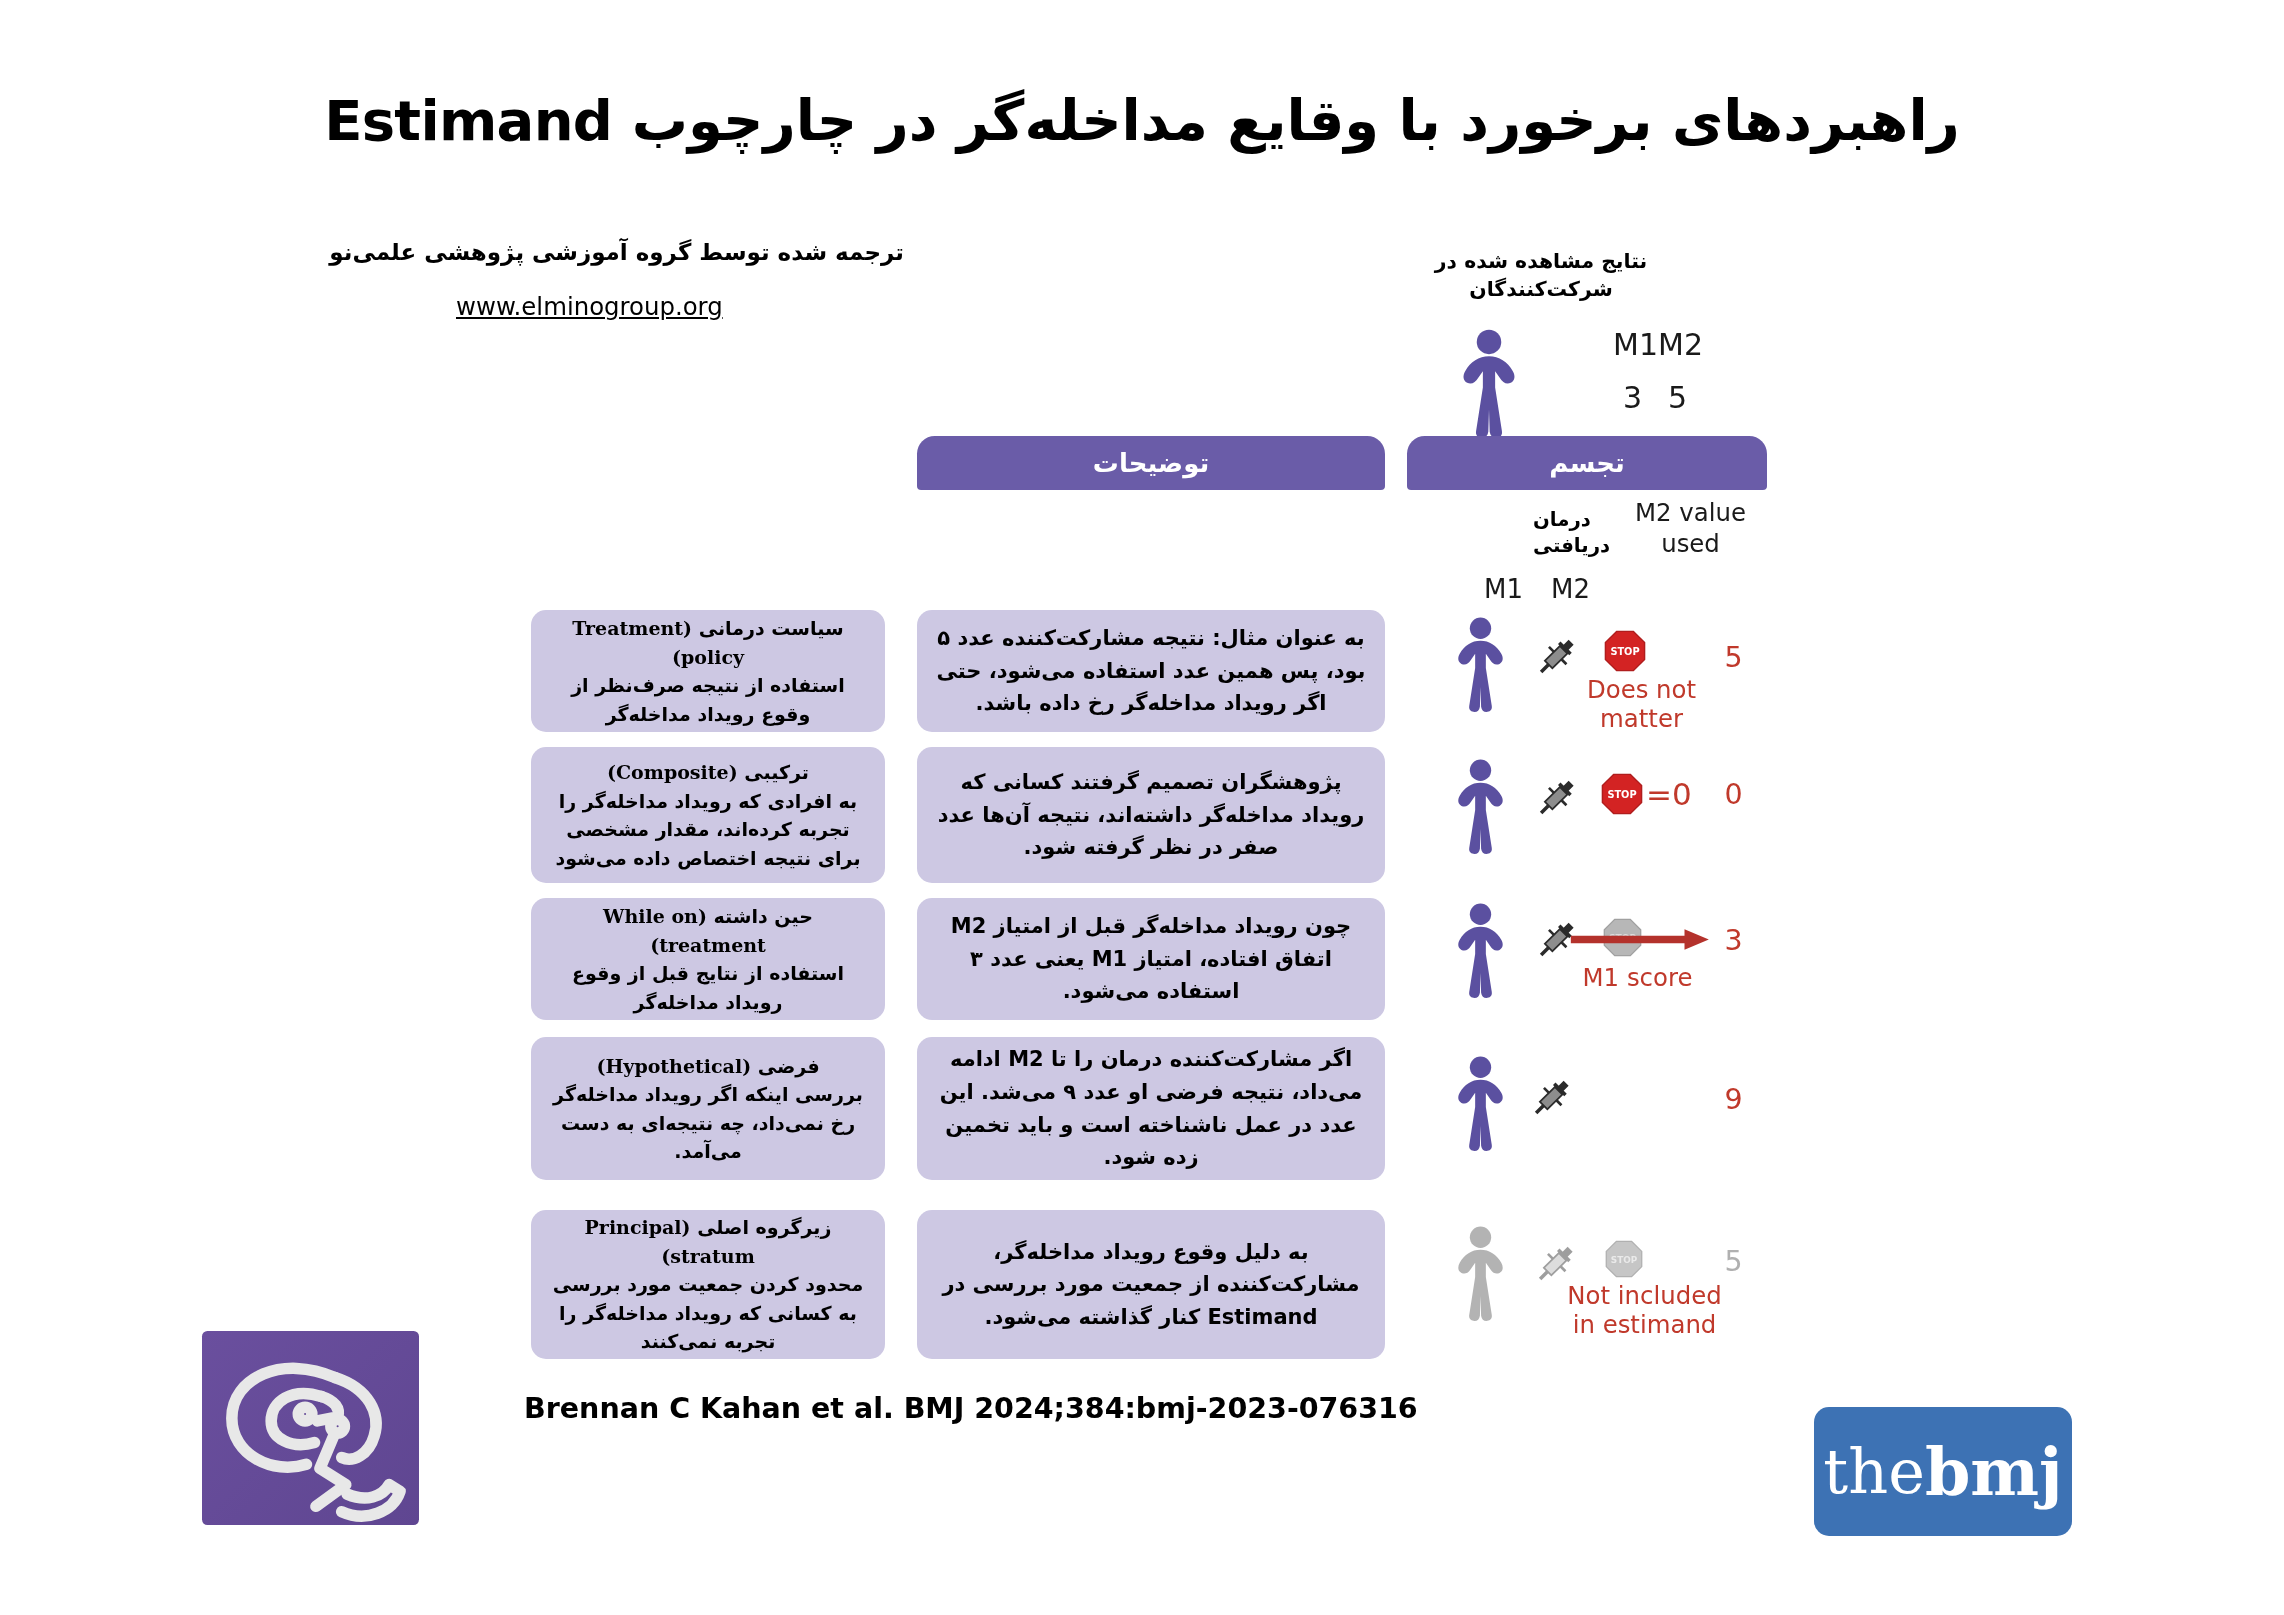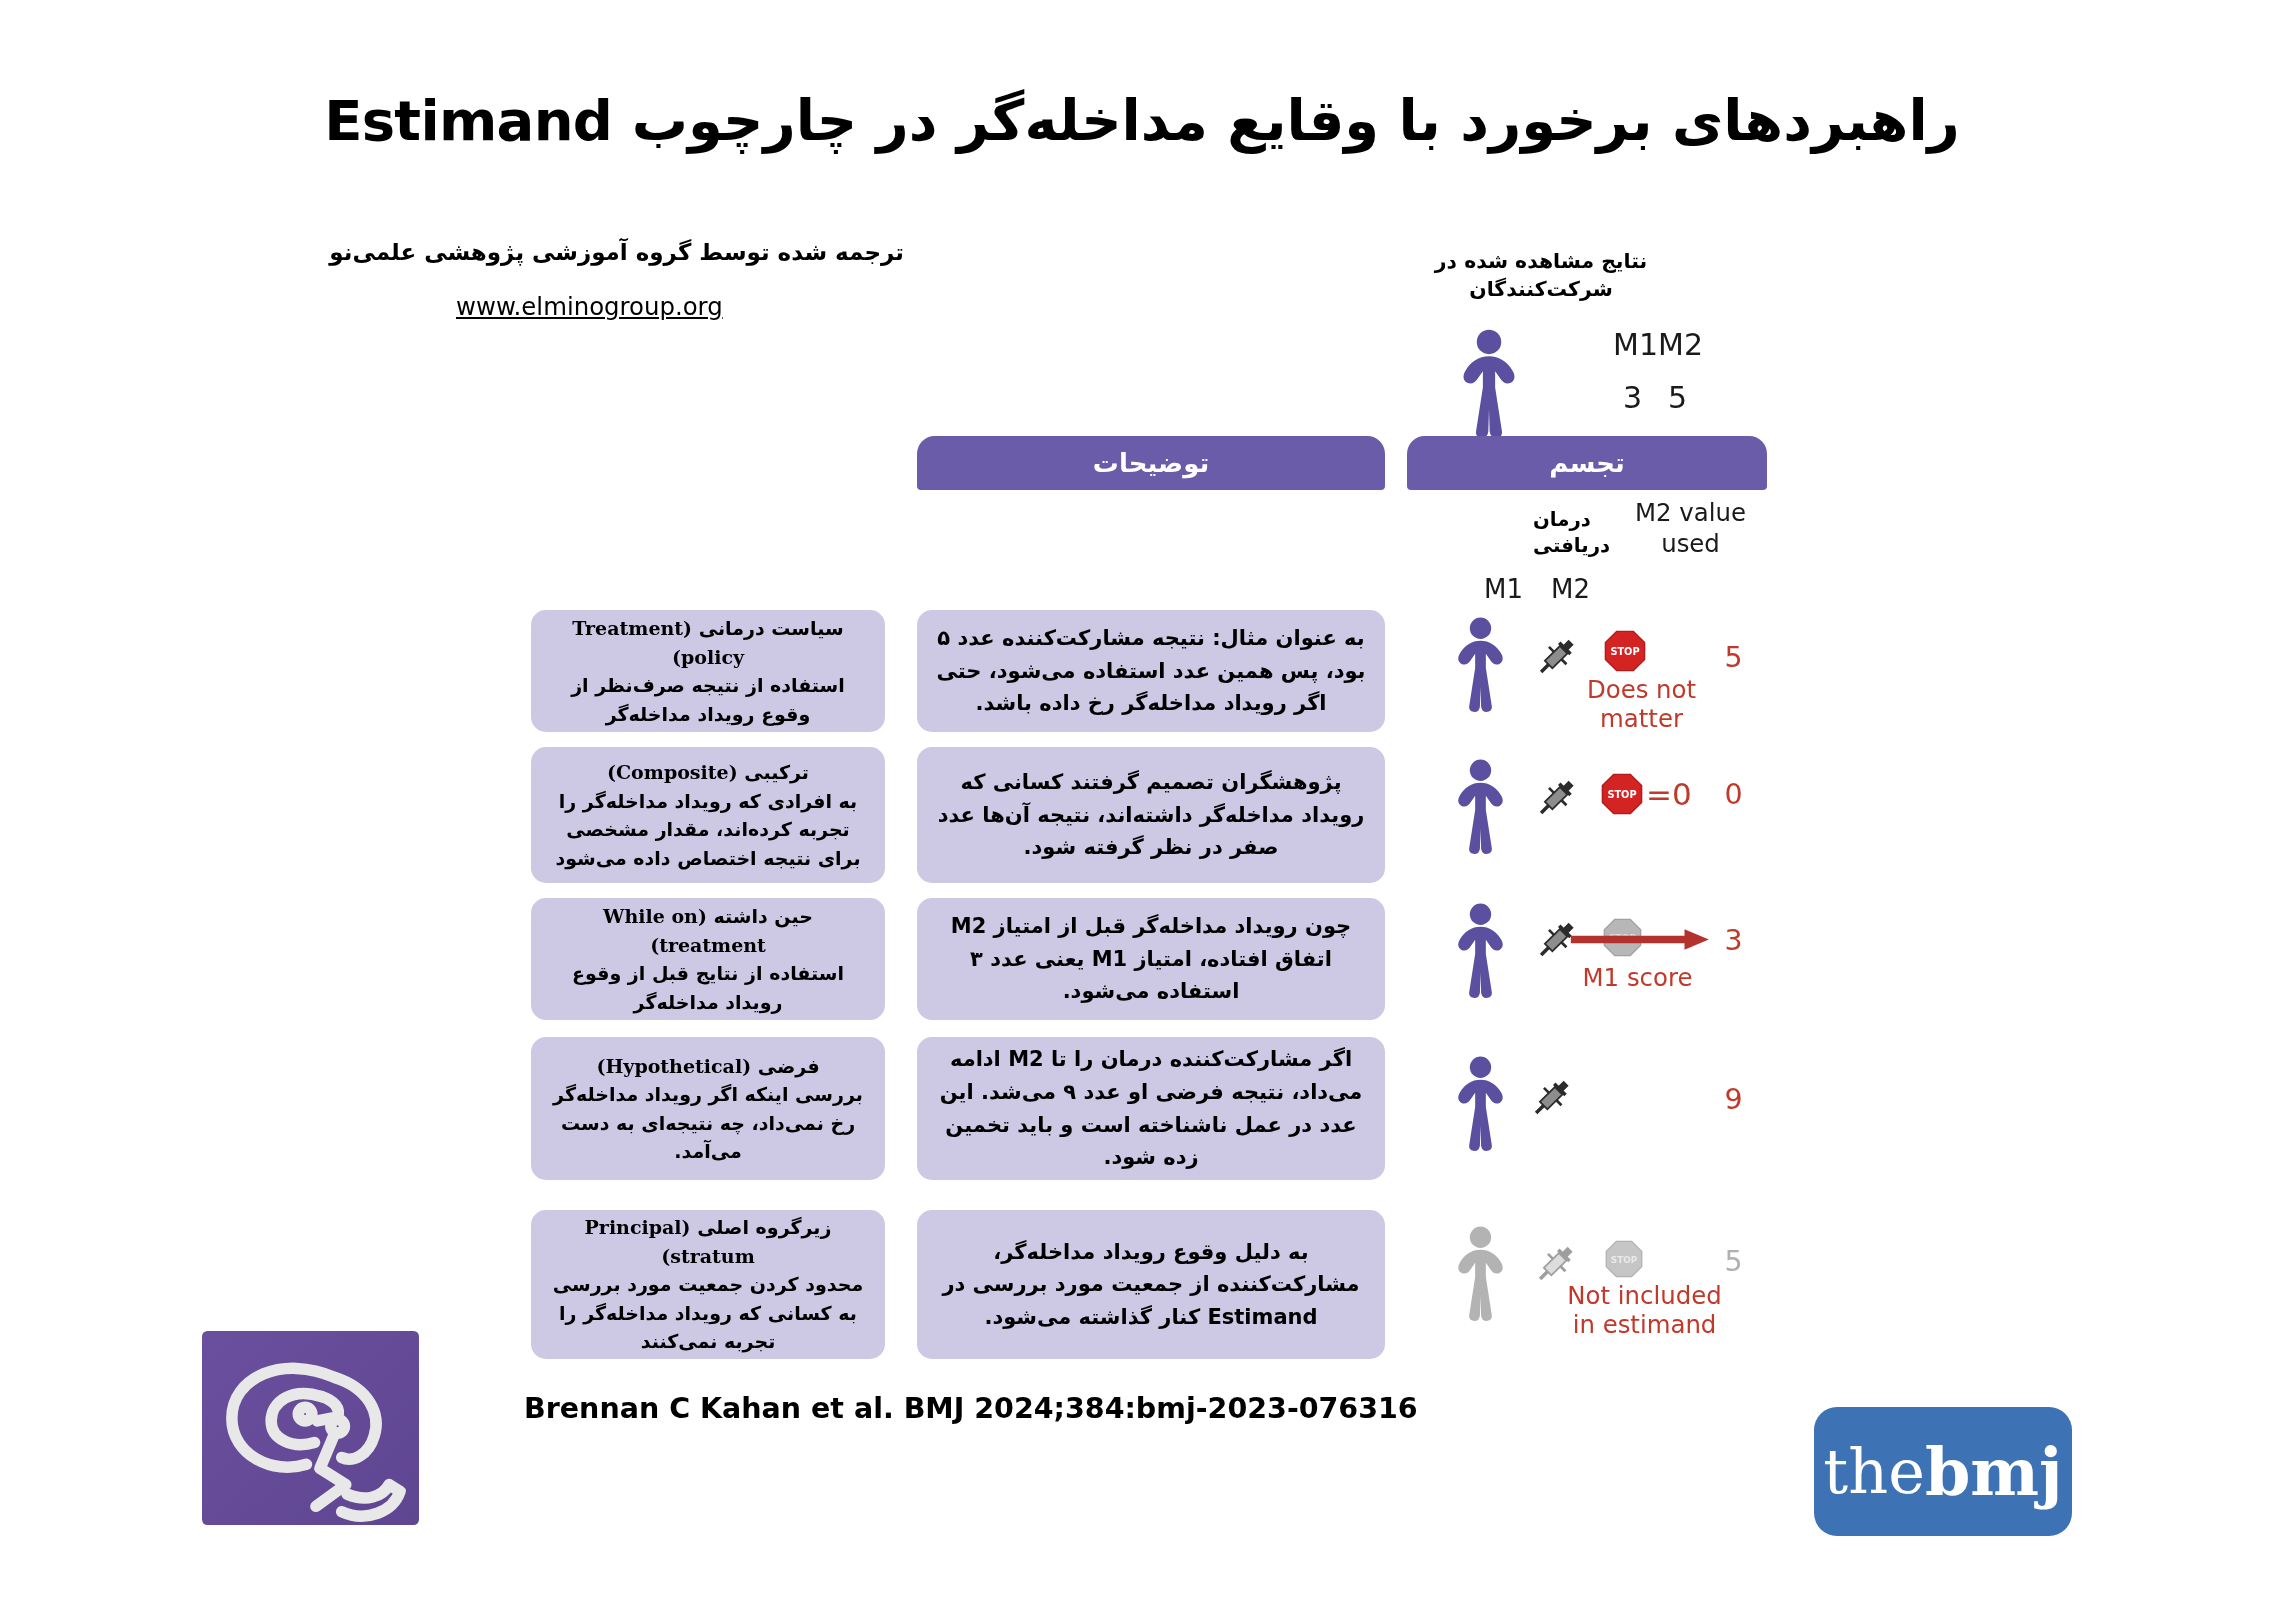--- a/index.html
+++ b/index.html
@@ -111,21 +111,21 @@
   }
 
   
   .logo-elmino{
     position:absolute;top:1331px;left:202px;width:217px;height:194px;
     background:linear-gradient(135deg,#6a4f9e 0%,#5f4691 100%);
     border-radius:5.4px;
   }
   .logo-bmj{
     position:absolute;top:1407px;left:1814px;width:258px;height:129px;
-    background:#3d72b4;border-radius:23px;
+    background:#3d72b4;border-radius:15px;
     display:flex;align-items:center;justify-content:center;
     direction:ltr;
   }
   .logo-bmj .t1{color:#fff;font-family:"DejaVu Serif","Liberation Serif",serif;font-size:62px;}
   .logo-bmj .t2{color:#fff;font-family:"DejaVu Serif","Liberation Serif",serif;font-size:65px;font-weight:bold;}
 </style>
 </head>
 <body>
 
 <div class="page">

